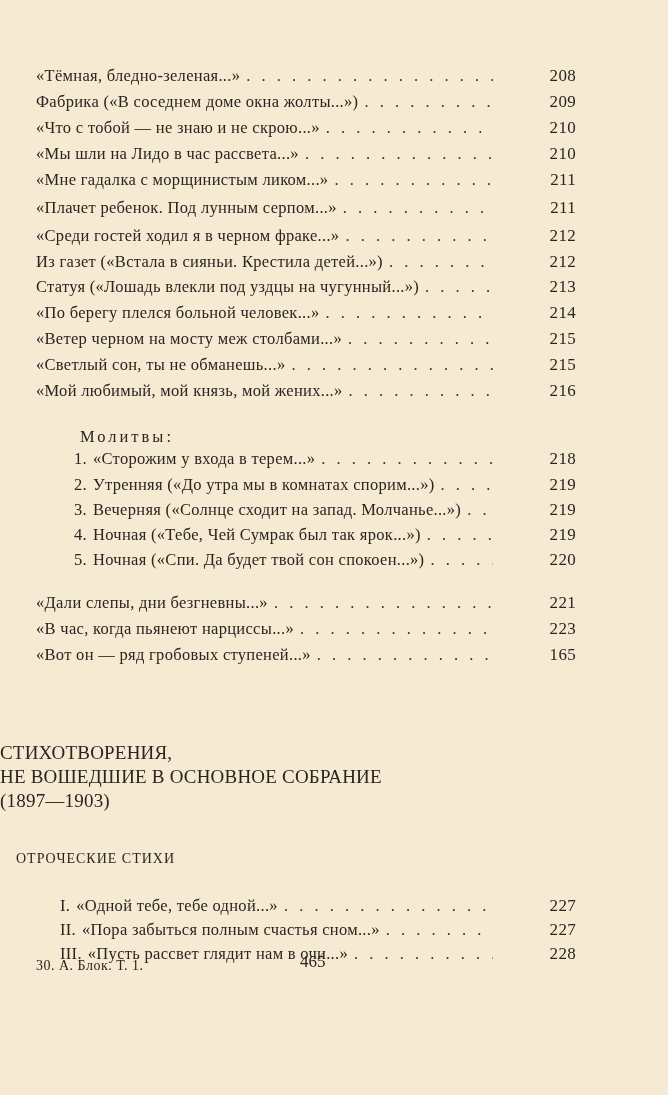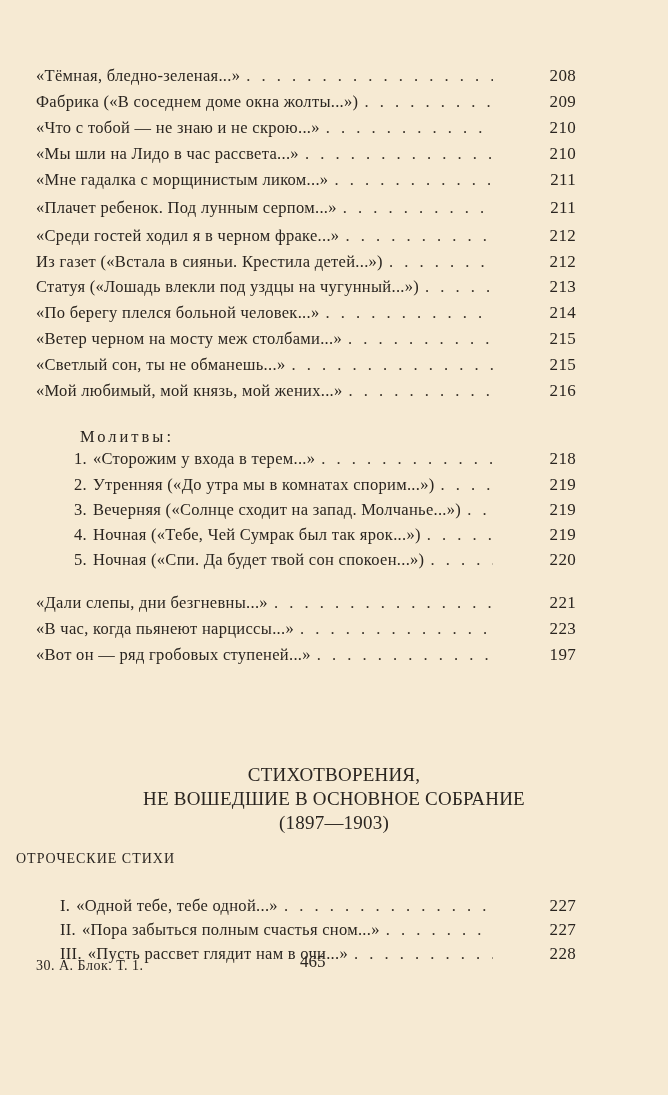--- a/index.html
+++ b/index.html
@@ -27,22 +27,22 @@
   .toc-dots::before {
     content: ". . . . . . . . . . . . . . . . . . . . . . . . . . . . . . . . . . . . . . . . . . . . . . . . . . . . . . . .";
     letter-spacing: 2px; word-spacing: 3px;
   }
   .toc-page { flex: 0 0 auto; font-size: 17px; min-width: 30px; text-align: right; margin-left: 47px; }
   .section-label {
     position: absolute; left: 36px; top: 427px;
     font-size: 16.5px; letter-spacing: 3px; margin-left: 44px;
   }
   .heading {
-    position: absolute; left: 0; width: 668px; text-align: center;
-    font-size: 19px; letter-spacing: 0.2px; margin-top: 22px;
+    position: absolute; left: 0; width: 668px; text-align: left;
+    font-size: 19px; letter-spacing: 0.2px;
   }
   .subheading {
     position: absolute; left: 16px; width: 668px; 
     font-size: 14px; letter-spacing: 1px;
   }
   .footer-sig { position: absolute; left: 36px; top: 958px; font-size: 14px; letter-spacing: 0.5px; text-align: center; }
   .footer-page { position: absolute; left: 300px; top: 952px; font-size: 17px; }
 </style>
 </head>
 <body>
@@ -153,21 +153,21 @@
       <span class="toc-page">221</span>
     </div>
   <div class="toc-line" style="top:619px">
       <span class="toc-title">«В час, когда пьянеют нарциссы...»</span>
       <span class="toc-dots"></span>
       <span class="toc-page">223</span>
     </div>
   <div class="toc-line" style="top:645px">
       <span class="toc-title">«Вот он — ряд гробовых ступеней...»</span>
       <span class="toc-dots"></span>
-      <span class="toc-page">197</span>
+      <span class="toc-page">165</span>
     </div>
 
   <div class="heading" style="top:742px">СТИХОТВОРЕНИЯ,</div>
   <div class="heading" style="top:766px">НЕ ВОШЕДШИЕ В ОСНОВНОЕ СОБРАНИЕ</div>
   <div class="heading" style="top:790px">(1897—1903)</div>
   <div class="subheading" style="top:851px">ОТРОЧЕСКИЕ СТИХИ</div>
 
   <div class="toc-line roman" style="top:896px">
       <span class="toc-num">I.</span>
       <span class="toc-title">«Одной тебе, тебе одной...»</span>

